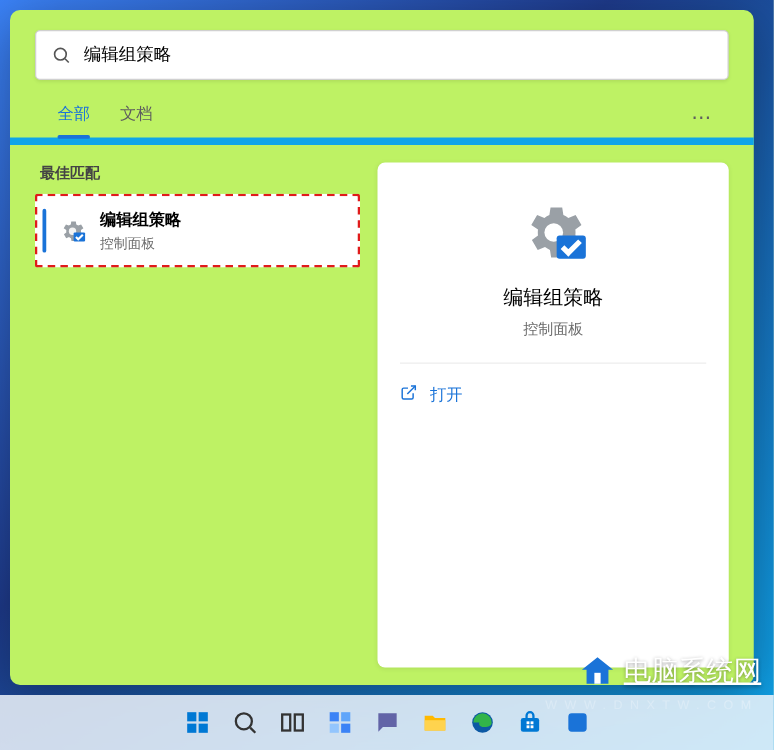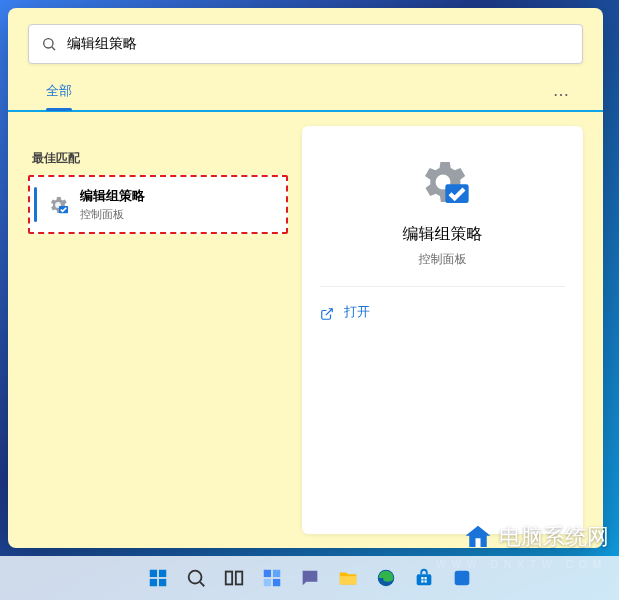--- a/index.html
+++ b/index.html
@@ -4,54 +4,54 @@
 <style>
   * { box-sizing: border-box; margin: 0; padding: 0; font-family: "Segoe UI", "Microsoft YaHei", sans-serif; }
   body {
     width: 619px; height: 600px;
     background: linear-gradient(135deg, #3b82f6 0%, #1e3a8a 40%, #0ea5e9 100%);
     position: relative; overflow: hidden;
   }
   .search-window {
     position: absolute; top: 8px; left: 8px;
     width: 595px; height: 540px;
-    background: #fef9c3; border-radius: 8px;
+    background: #bef264; border-radius: 8px;
     box-shadow: 0 10px 40px rgba(0,0,0,0.3);
     display: flex; flex-direction: column;
   }
   .search-bar {
     margin: 16px 20px 10px 20px; height: 40px;
     background: #fff; border: 1px solid #d0d0d0; border-radius: 4px;
     display: flex; align-items: center; padding: 0 12px;
     box-shadow: 0 1px 3px rgba(0,0,0,0.08);
   }
   .search-bar svg { flex: 0 0 16px; }
   .search-input {
     flex: 1; border: none; outline: none; font-size: 14px;
     margin-left: 10px; color: #000;
   }
   .tabs-row {
     display: flex; align-items: flex-end; padding: 0 26px;
-    border-bottom: 2px solid #0ea5e9; position: relative;
+    border-bottom: 6px solid #0ea5e9; position: relative;
   }
   .tab {
     padding: 8px 12px 10px 12px; font-size: 13px; color: #5e5e5e;
     cursor: pointer; position: relative;
   }
   .tab.active { color: #1a73d8; }
   .tab.active::after {
     content: ""; position: absolute; left: 12px; right: 12px; bottom: -1px;
     height: 3px; background: #1a73d8; border-radius: 2px;
   }
   .more-btn {
     margin-left: auto; padding: 6px; color: #5e5e5e; cursor: pointer;
     font-size: 16px; letter-spacing: 2px;
   }
   .content { flex: 1; display: flex; padding: 14px 20px; gap: 14px; }
-  .left-col { flex: 0 0 260px; margin-top: 24px; }
+  .left-col { flex: 0 0 260px; }
   .section-label { font-size: 12px; color: #444; font-weight: 600; margin: 0 0 8px 4px; }
   .result-item {
     display: flex; align-items: center; padding: 10px 8px;
     border: 2px dashed #e01b1b; border-radius: 2px;
     background: #fff; position: relative;
   }
   .result-item::before {
     content: ""; position: absolute; left: 4px; top: 10px; bottom: 10px;
     width: 3px; background: #1a73d8; border-radius: 2px;
   }
@@ -63,38 +63,38 @@
     flex: 1; background: #fff; border-radius: 6px;
     box-shadow: 0 1px 4px rgba(0,0,0,0.08);
     display: flex; flex-direction: column; align-items: center;
     padding: 28px 18px 12px 18px;
   }
   .detail-icon { width: 56px; height: 56px; margin-bottom: 14px; }
   .detail-title { font-size: 16px; color: #000; margin-bottom: 6px; }
   .detail-sub { font-size: 12px; color: #6b6b6b; }
   .divider { width: 100%; height: 1px; background: #ededed; margin: 18px 0 12px 0; }
   .action-row {
-    width: 100%; display: flex; align-items: flex-end; gap: 10px;
+    width: 100%; display: flex; align-items: flex-start; gap: 10px;
     font-size: 13px; color: #1a73d8; cursor: pointer; padding: 4px 0;
   }
   .taskbar {
     position: absolute; left: 0; right: 0; bottom: 0; height: 44px;
     background: rgba(240,244,250,0.85); backdrop-filter: blur(20px);
     display: flex; align-items: center; justify-content: center; gap: 6px;
   }
   .tb-item {
     width: 32px; height: 32px; border-radius: 4px;
     display: flex; align-items: center; justify-content: center;
     cursor: pointer;
   }
   .tb-item svg, .tb-item .sq { width: 22px; height: 22px; }
   .watermark {
     position: absolute; right: 10px; bottom: 48px;
     display: flex; align-items: center; gap: 6px; color: #fff;
-    font-size: 22px; font-weight: 300; text-shadow: 0 1px 3px rgba(0,0,0,0.4);
+    font-size: 22px; font-weight: 300; text-shadow: 0 1px 3px rgba(0,0,0,0.4); text-decoration: underline;
   }
   .watermark-sub {
     position: absolute; right: 12px; bottom: 30px;
     font-size: 10px; letter-spacing: 6px; color: rgba(255,255,255,0.9);
   }
 </style>
 </head>
 <body>
 
 <div class="search-window">
@@ -102,20 +102,21 @@
   <div class="search-bar">
     <svg viewBox="0 0 24 24" width="16" height="16" fill="none" stroke="#555" stroke-width="2">
       <circle cx="11" cy="11" r="7"></circle>
         <line x1="21" y1="21" x2="16.5" y2="16.5"></line>
     </svg>
     <input class="search-input" value="编辑组策略" style="">
   </div>
 
   <div class="tabs-row">
     <div class="tab active">全部</div>
+    <div class="tab">文档</div>
     <div class="more-btn">⋯</div>
   </div>
 
   <div class="content">
     <div class="left-col">
       <div class="section-label">最佳匹配</div>
       <div class="result-item">
         <div class="result-icon">
           <svg viewBox="0 0 24 24" width="22" height="22">
             <path fill="#9aa0a6" d="M19.4 13a7.5 7.5 0 000-2l2.1-1.6-2-3.4-2.5 1a7.5 7.5 0 00-1.7-1l-.4-2.6h-4l-.4 2.6a7.5 7.5 0 00-1.7 1l-2.5-1-2 3.4L6.6 11a7.5 7.5 0 000 2l-2.1 1.6 2 3.4 2.5-1a7.5 7.5 0 001.7 1l.4 2.6h4l.4-2.6a7.5 7.5 0 001.7-1l2.5 1 2-3.4z"></path>

